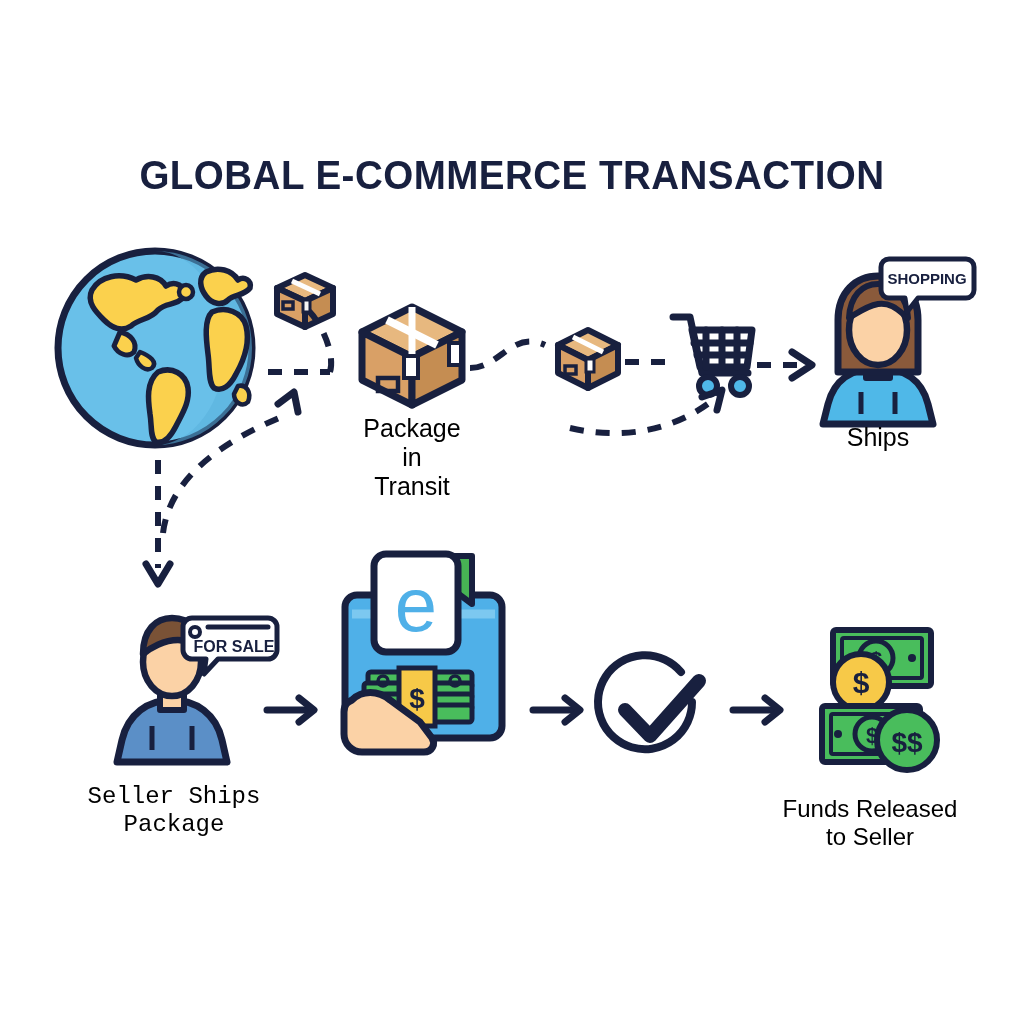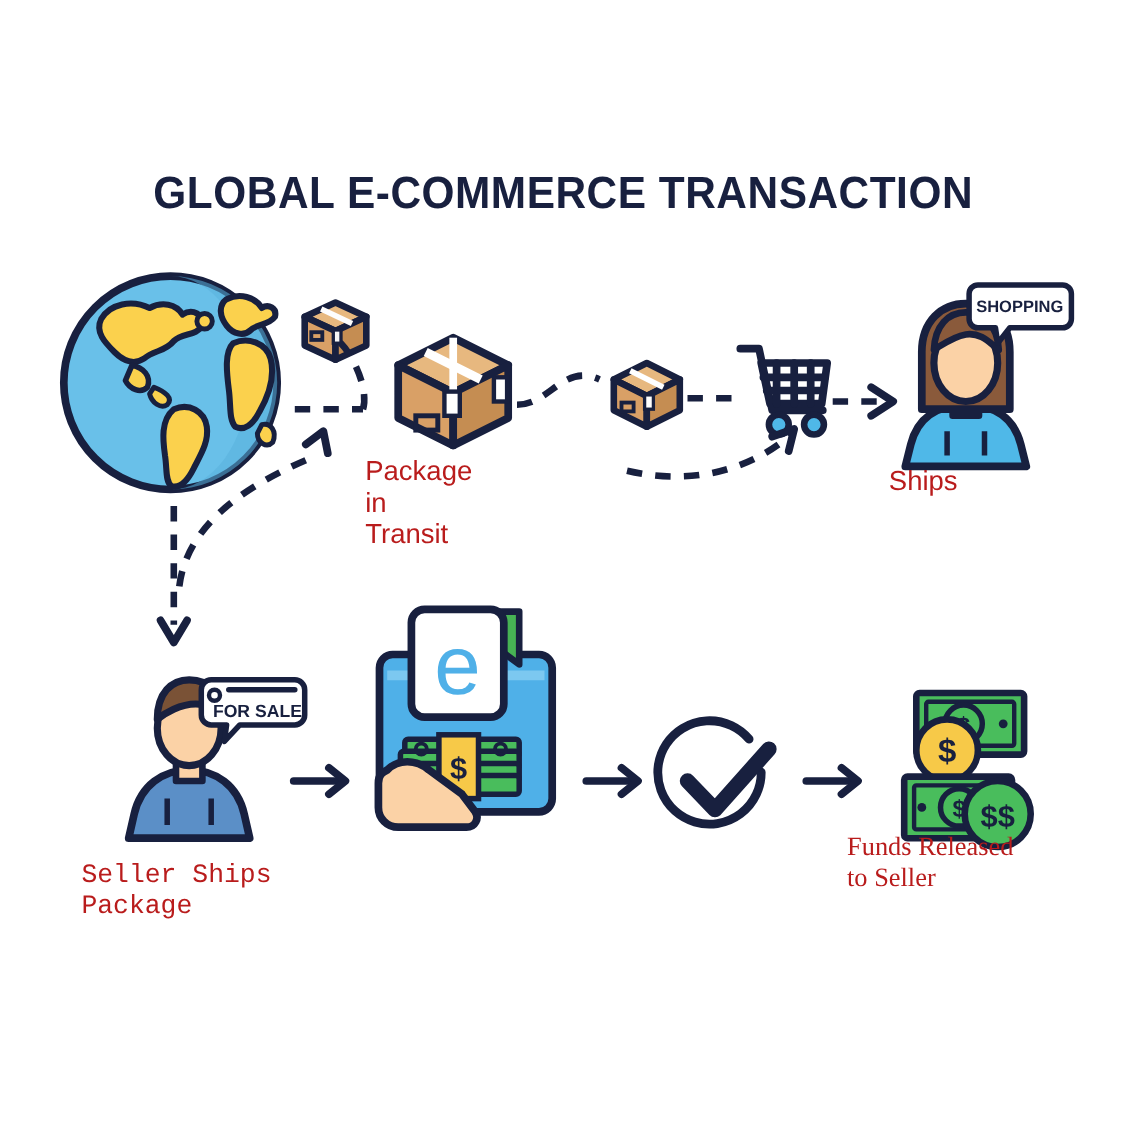--- a/index.html
+++ b/index.html
@@ -32,21 +32,22 @@
     font-weight: 700;
     letter-spacing: 0.5px;
     color: #18203f;
     font-family: "Liberation Sans", sans-serif;
     transform: scaleX(0.94);
   }
 
   
   .label {
     position: absolute;
-    color: #b91c1c;
+    text-align: center;
+    color: #000000;
     font-size: 25px;
     line-height: 29px;
     font-family: "Liberation Sans", sans-serif;
     white-space: pre-line;
   }
   .label.small { font-size: 24px; line-height: 28px; }
 
   
   svg.layer {
     position: absolute;
@@ -293,16 +294,16 @@
 in
 Transit</div>
 
   <div class="label" style="left:808px; top:423px; width:140px;">Ships</div>
 
   <div class="label small" style="left:74px; top:783px; width:200px;font-family:Liberation Mono, monospace;">Seller Ships
 Package</div>
 
 
 
-  <div class="label small" style="left:770px; top:756px; width:200px;font-family:Liberation Serif, serif;">Funds Released
+  <div class="label small" style="left:770px; top:795px; width:200px;">Funds Released
 to Seller</div>
 
 </div>
 
 </body></html>

